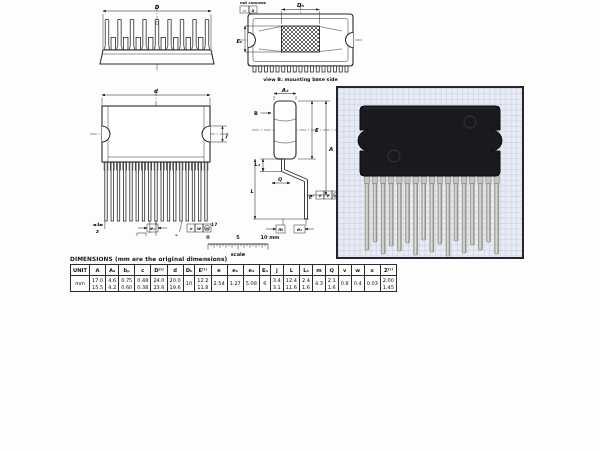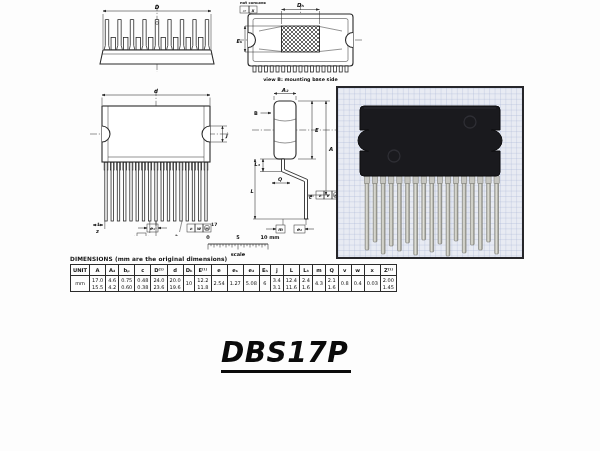--- a/index.html
+++ b/index.html
@@ -421,15 +421,14 @@
             <td>0.8</td>
             <td>0.4</td>
             <td>0.03</td>
             <td>2.00
 1.45</td>
           </tr>
         </tbody>
     </table>
   </div>
 
-  <div class="part-label">DBS17P</div>
 
 </div>
 
 </body></html>

